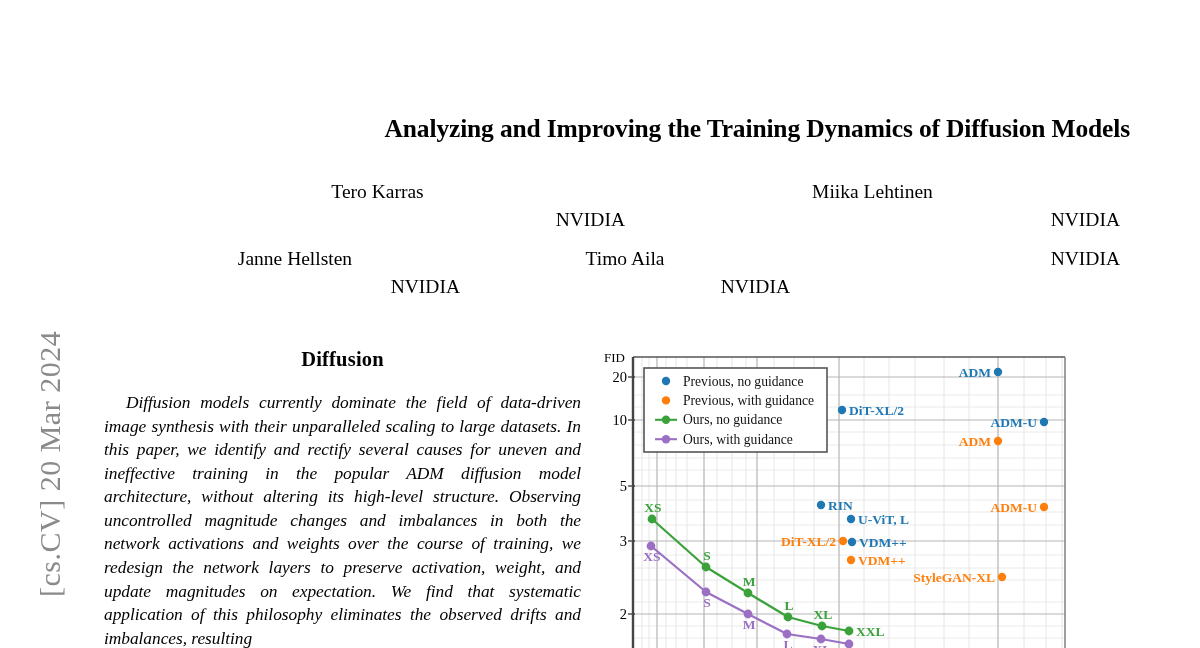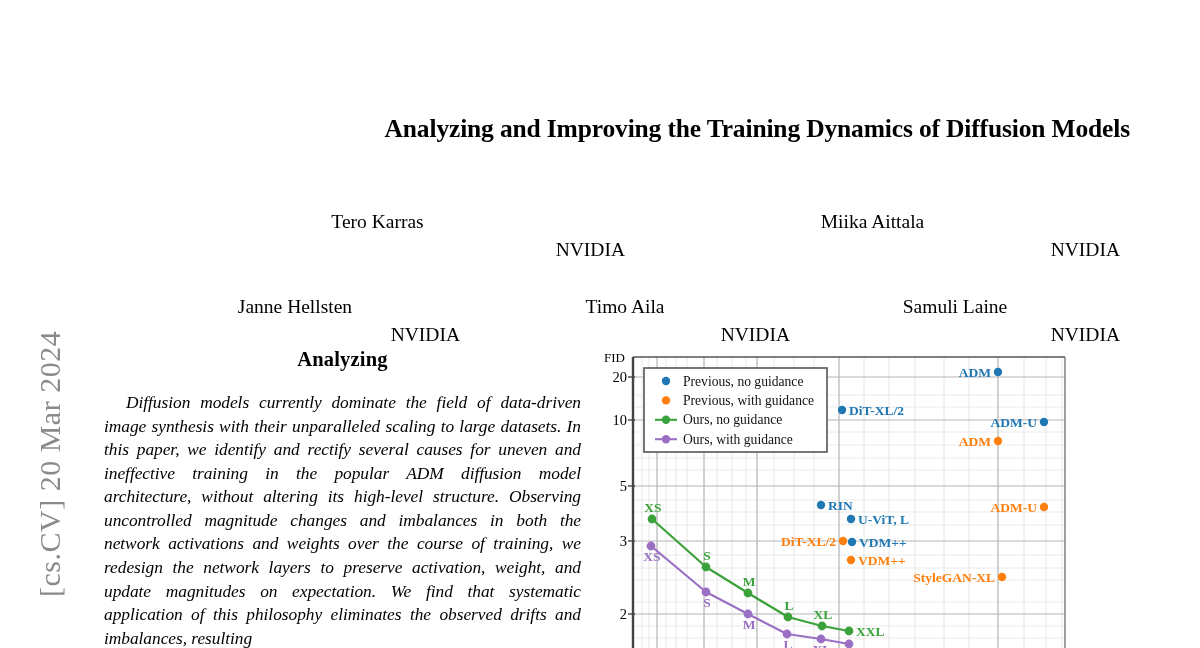--- a/index.html
+++ b/index.html
@@ -61,21 +61,20 @@
   #authors {
     position: absolute;
     left: 40px;
     top: 178px;
     width: 990px;
   }
   .author-row {
     display: flex;
     width: 100%;
     margin-bottom: 12px;
-    margin-top: 30px;
   }
   .author-cell {
     flex: 1 1 0;
     text-align: center;
     font-size: 19.5px;
     line-height: 1.42;
   }
   .author-name { display: block; }
   .author-affil { display: block; text-align: right; }
 
@@ -148,42 +147,41 @@
 
   <h1 id="paper-title">Analyzing and Improving the Training Dynamics of Diffusion Models</h1>
 
   <div id="authors">
     <div class="author-row">
       <div class="author-cell">
         <span class="author-name">Tero Karras</span>
         <span class="author-affil">NVIDIA</span>
       </div>
       <div class="author-cell">
-        <span class="author-name">Miika Aittala</span>
+        <span class="author-name">Miika Lehtinen</span>
         <span class="author-affil">NVIDIA</span>
       </div>
     </div>
     <div class="author-row">
       <div class="author-cell">
         <span class="author-name">Janne Hellsten</span>
         <span class="author-affil">NVIDIA</span>
       </div>
       <div class="author-cell">
         <span class="author-name">Timo Aila</span>
         <span class="author-affil">NVIDIA</span>
       </div>
       <div class="author-cell">
-        <span class="author-name">Samuli Laine</span>
         <span class="author-affil">NVIDIA</span>
       </div>
     </div>
   </div>
 
   <div id="abstract-col">
-    <div id="abstract-heading">Analyzing</div>
+    <div id="abstract-heading">Diffusion</div>
     <p id="abstract-body">Diffusion models currently dominate the field of data-driven image synthesis with their unparalleled scaling to large datasets. In this paper, we identify and rectify several causes for uneven and ineffective training in the popular ADM diffusion model architecture, without altering its high-level structure. Observing uncontrolled magnitude changes and imbalances in both the network activations and weights over the course of training, we redesign the network layers to preserve activation, weight, and update magnitudes on expectation. We find that systematic application of this philosophy eliminates the observed drifts and imbalances, resulting</p>
   </div>
 
   <div id="figure">
     <svg id="chart-svg" width="600" height="308" viewBox="0 0 600 308">
       <g id="chart-root">
           <rect x="44" y="17" width="432" height="291" fill="#ffffff"></rect>
           <g>
             <line x1="53" y1="17" x2="53" y2="308" stroke="#e3e3e3" stroke-width="0.9"></line>
             <line x1="60" y1="17" x2="60" y2="308" stroke="#e3e3e3" stroke-width="0.9"></line>

